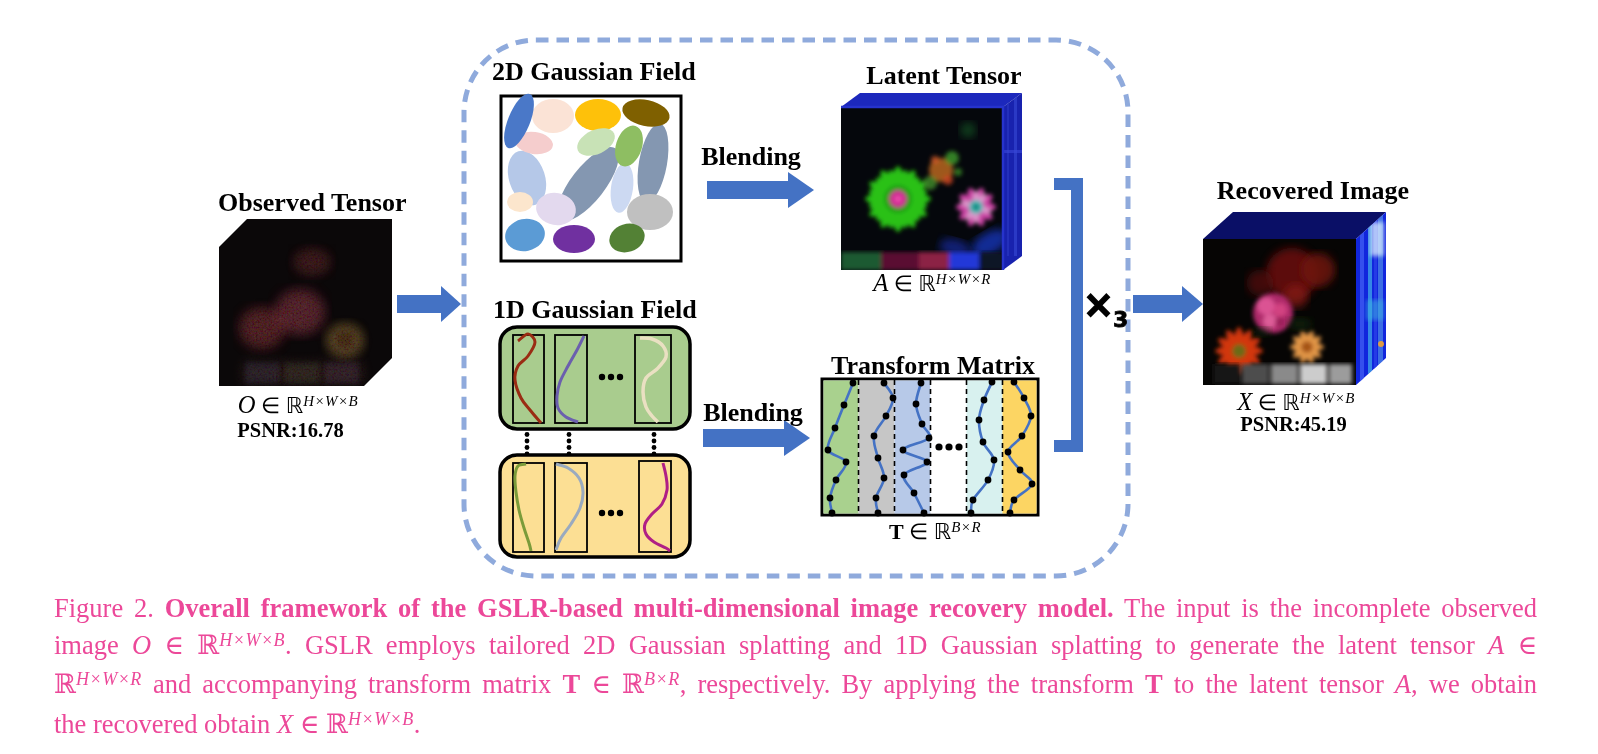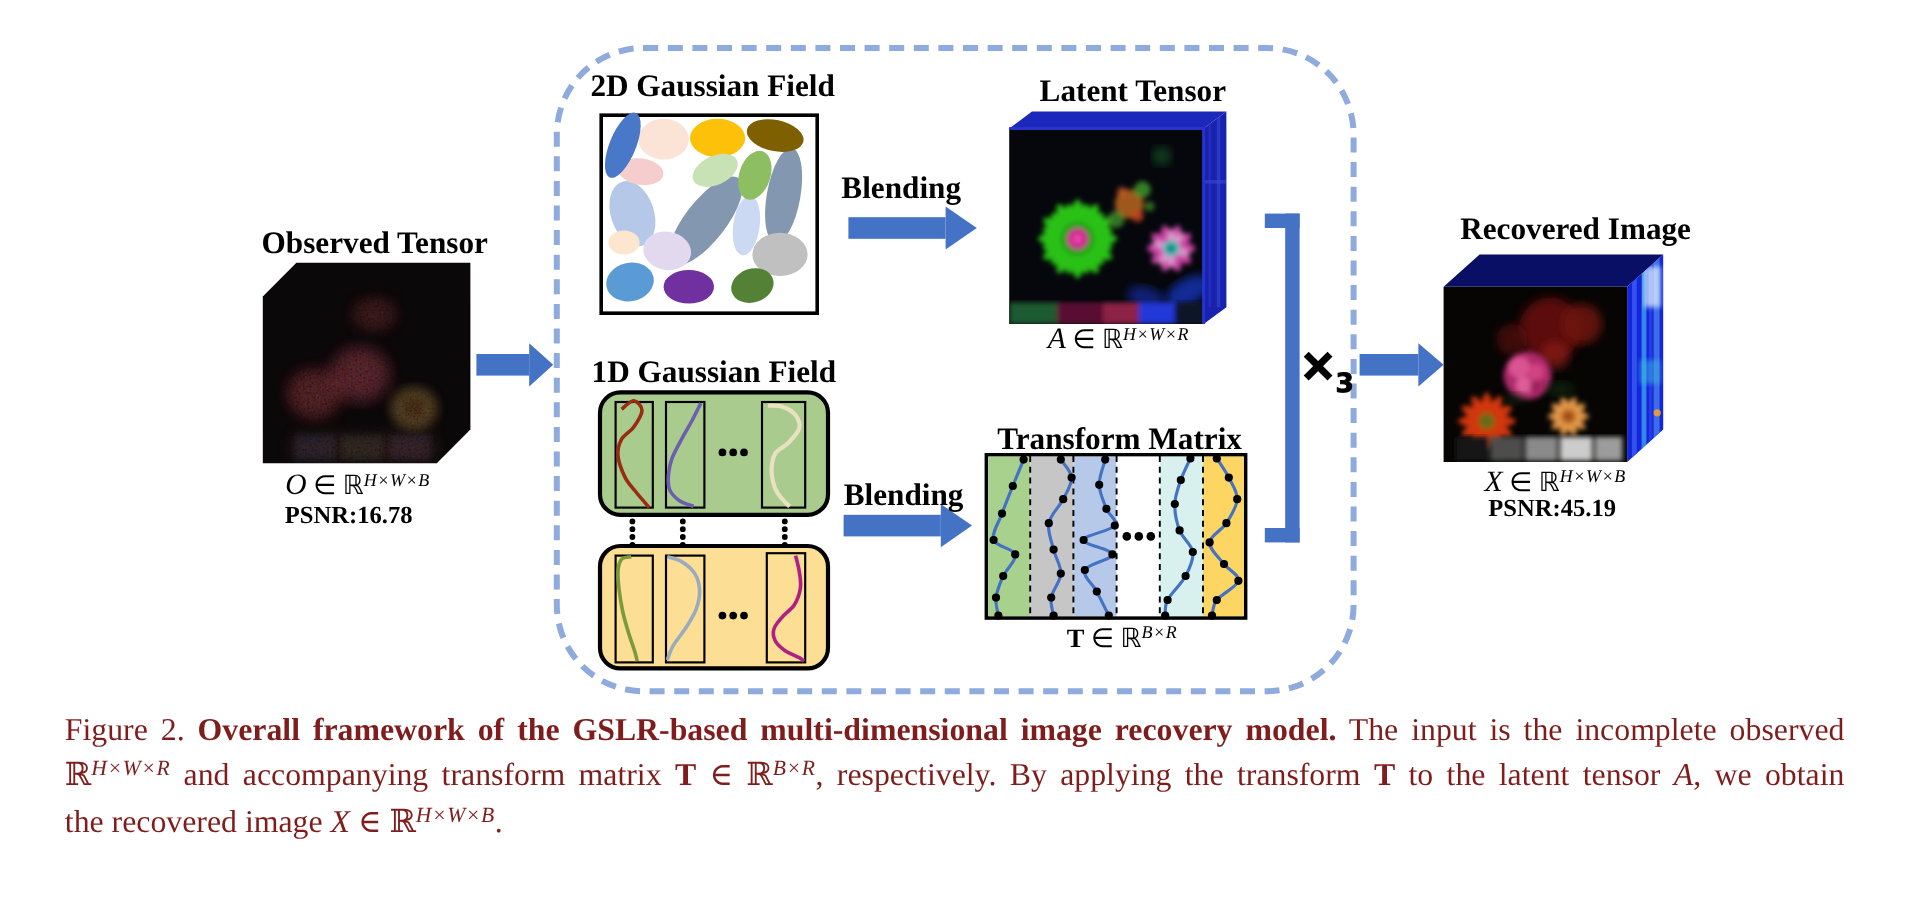--- a/index.html
+++ b/index.html
@@ -15,21 +15,21 @@
   .seg-b{font-weight:bold;}
   .seg-m{font-style:italic;}
   .seg-sup{font-style:italic;font-size:0.68em;position:relative;top:-0.45em;letter-spacing:0.5px;}
   .mathlbl .seg-m{font-size:1.12em;}
   .mathlbl .seg-sup{top:-0.45em;}
   .seg-bT{font-weight:bold;}
   #times-wrap{position:absolute;left:1083px;top:283px;font-weight:bold;white-space:nowrap;
       font-family:"DejaVu Sans","Liberation Sans",sans-serif;}
   #times-x{font-size:37px;-webkit-text-stroke:1.6px #000;}
   #times-sub{font-size:22px;position:relative;top:10px;left:-1px;-webkit-text-stroke:0.8px #000;}
-  #caption{position:absolute;left:54px;top:590px;width:1483px;font-size:26.5px;line-height:36.7px;color:#7f1d1d;}
+  #caption{position:absolute;left:54px;top:590px;width:1483px;font-size:26.5px;line-height:36.7px;color:#ec4899;}
   .cap-line{text-align:justify;text-align-last:justify;}
   .cap-line:last-child{text-align-last:left;}
 </style>
 </head>
 <body>
 
 <div id="stage">
 
 <svg id="art" width="1598" height="590" viewBox="0 0 1598 590">
   <defs>
@@ -398,17 +398,18 @@
 <div class="mathlbl" style="left:855px;top:519px;width:160px;"><span class="seg-bT">T</span><span class="seg-n"> ∈ ℝ</span><span class="seg-sup">B×R</span></div>
 
 <div id="times-wrap"><span id="times-x">×</span><span id="times-sub">3</span></div>
 
 <div class="lbl" style="left:1213px;top:177px;width:200px;">Recovered Image</div>
 <div class="mathlbl" style="left:1216px;top:388px;width:160px;"><span class="seg-m">X</span><span class="seg-n"> ∈ ℝ</span><span class="seg-sup">H×W×B</span></div>
 <div class="psnr" style="left:1211px;top:413px;width:165px;">PSNR:45.19</div>
 
 <div id="caption">
   <div class="cap-line"><span class="seg-n">Figure 2.  </span><span class="seg-b">Overall framework of the GSLR-based multi-dimensional image recovery model.</span><span class="seg-n">  The input is the incomplete observed</span></div>
+  <div class="cap-line"><span class="seg-n">image </span><span class="seg-m">O</span><span class="seg-n"> ∈ ℝ</span><span class="seg-sup">H×W×B</span><span class="seg-n">.  GSLR employs tailored 2D Gaussian splatting and 1D Gaussian splatting to generate the latent tensor </span><span class="seg-m">A</span><span class="seg-n"> ∈</span></div>
   <div class="cap-line"><span class="seg-n">ℝ</span><span class="seg-sup">H×W×R</span><span class="seg-n"> and accompanying transform matrix </span><span class="seg-bT">T</span><span class="seg-n"> ∈ ℝ</span><span class="seg-sup">B×R</span><span class="seg-n">, respectively.  By applying the transform </span><span class="seg-bT">T</span><span class="seg-n"> to the latent tensor </span><span class="seg-m">A</span><span class="seg-n">, we obtain</span></div>
-  <div class="cap-line"><span class="seg-n">the recovered image </span><span class="seg-m">X</span><span class="seg-n"> ∈ ℝ</span><span class="seg-sup">H×W×B</span><span class="seg-n">.</span></div>
+  <div class="cap-line"><span class="seg-n">the recovered obtain </span><span class="seg-m">X</span><span class="seg-n"> ∈ ℝ</span><span class="seg-sup">H×W×B</span><span class="seg-n">.</span></div>
 </div>
 
 </div>
 
 </body></html>

